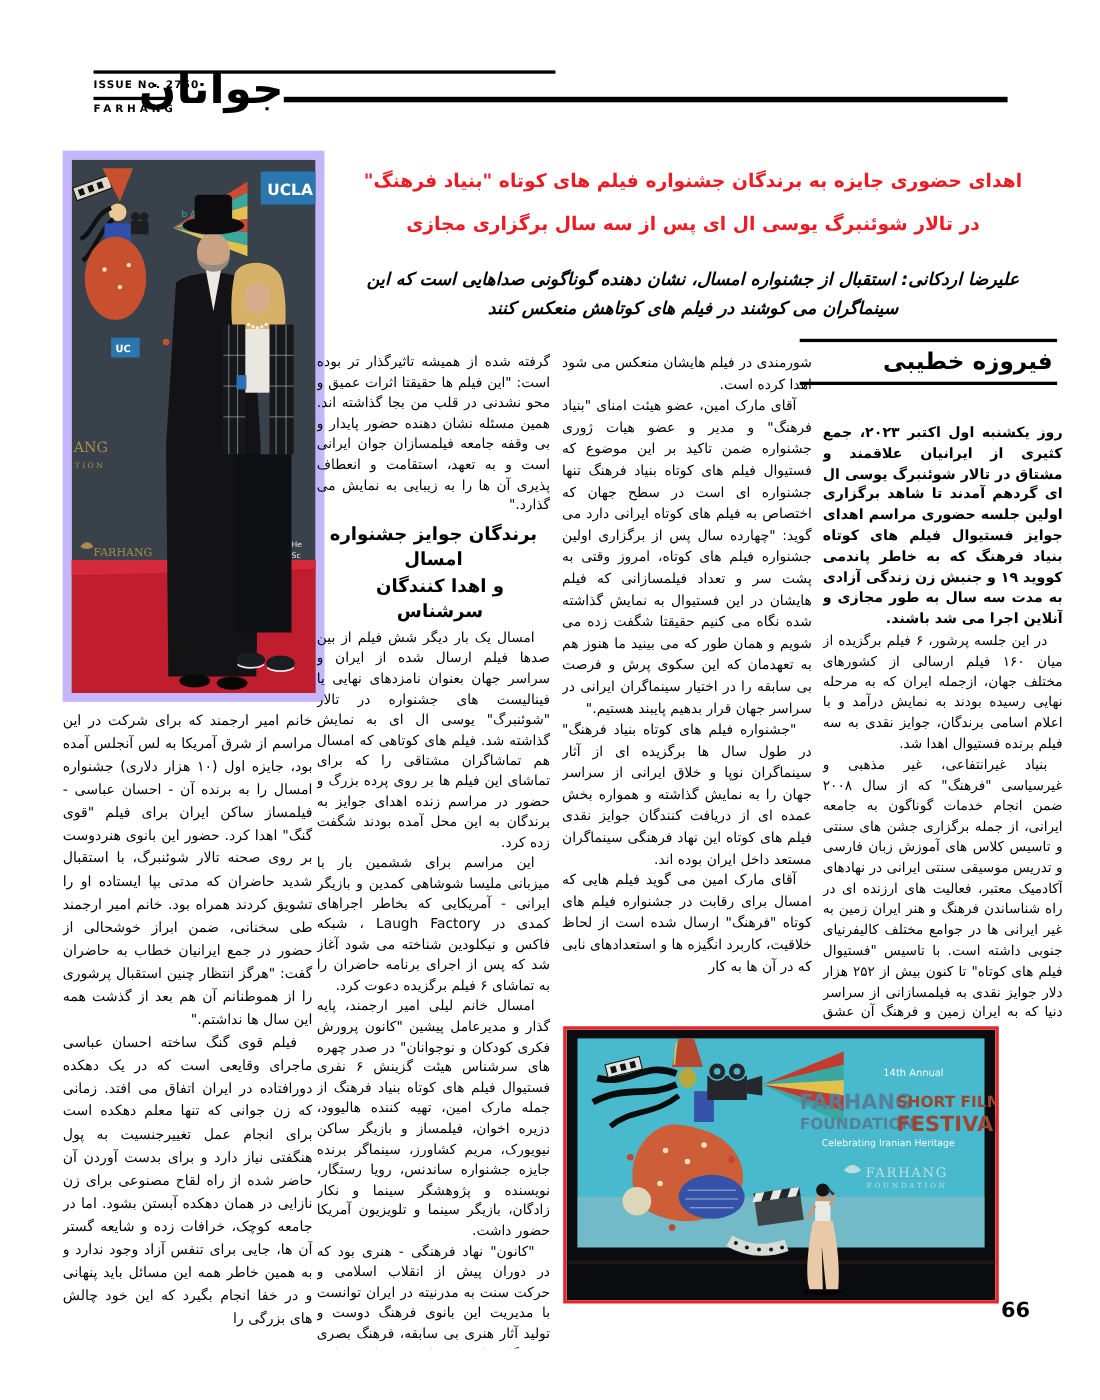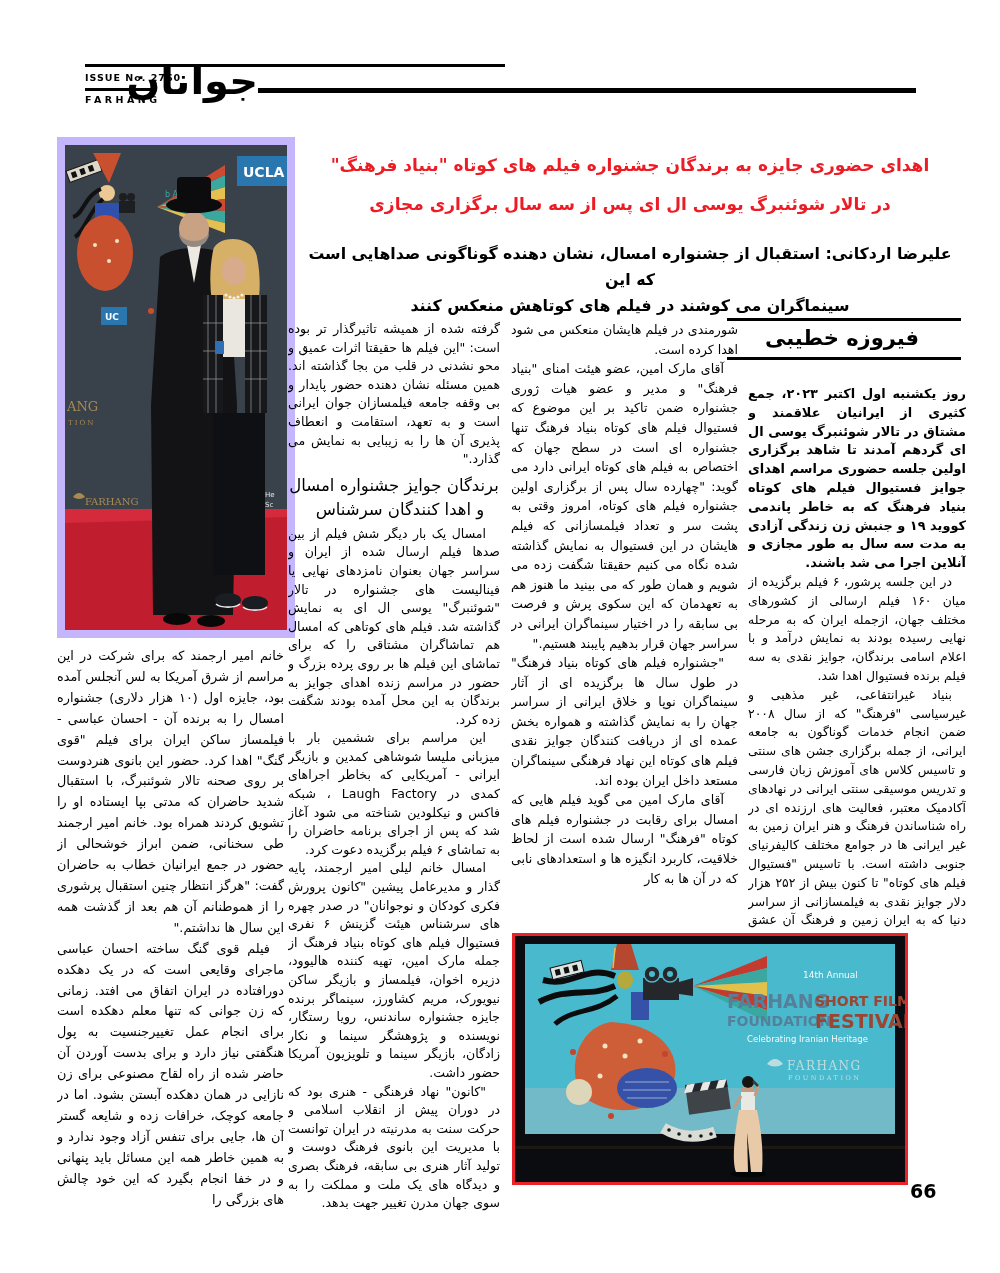--- a/index.html
+++ b/index.html
@@ -13,38 +13,38 @@
   .issue-label { position:absolute; left:85px; top:72px; font-size:9.5px; font-weight:bold; letter-spacing:1px; }
   .issue-rule  { position:absolute; left:85px; top:88px; width:70px; height:2.5px; background:#000; }
   .javanan-label { position:absolute; left:85px; top:94px; font-size:9.5px; font-weight:bold; letter-spacing:3.5px; }
   .logo-fa { position:absolute; left:158px; top:58px; width:100px; font-size:40px; font-weight:900;
              direction:rtl; text-align:center; transform:scaleY(0.95); letter-spacing:-2px; }
 
   
   .headline { position:absolute; left:292px; top:146px; width:676px; direction:rtl; text-align:center;
               color:#ed1c24; font-weight:bold; font-size:17px; line-height:39px; }
   .subheadline { position:absolute; left:297px; top:241px; width:666px; direction:rtl; text-align:center;
-                 font-weight:bold; font-size:15.8px; line-height:26px; }
-
-  
-  .byline-box { position:absolute; left:727px; top:318px; width:230px;
+                 font-weight:bold; font-size:15.8px; line-height:26px;font-style:italic; }
+
+  
+  .byline-box { position:absolute; left:727px; top:308px; width:230px;
                 border-top:3.5px solid #000; border-bottom:3.5px solid #000;
-                padding:5px 4px 7px 0; direction:rtl; text-align:center;
+                padding:5px 4px 7px 0; direction:rtl; text-align:right;
                 font-weight:bold; font-size:21px; }
 
   
   .col { position:absolute; direction:rtl; text-align:justify; overflow:hidden; }
   .col p { margin:0; }
   .col > * + p { text-indent:14px; }
   .col-a { left:748px; top:385px; width:218px; height:546px; font-size:12.4px; line-height:18.8px; }
   .col-a .lead { font-weight:bold; font-size:12.9px; }
   .col-b { left:511px; top:320px; width:227px; height:611px; font-size:12.6px; line-height:19.6px; }
   .col-c { left:288px; top:320px; width:212px; height:906px; font-size:12.5px; line-height:18.6px; }
   .col-d { left:57px;  top:646px; width:227px; height:588px; font-size:12.8px; line-height:20.9px; }
-  .section-subhead { font-weight:normal; font-size:16.5px; line-height:23px; text-align:center;
+  .section-subhead { font-weight:bold; font-size:16.5px; line-height:23px; text-align:center;
                      text-indent:0; margin:5px 0 1px; }
   .section-subhead.second { margin:0 0 4px;padding-left:12px; }
 
   
   .photo { position:absolute; margin:0; padding:0; line-height:0; }
   .photo-top { left:57px; top:137px; border:8px solid #c4b5fd; }
   .photo-bottom { left:512px; top:933px; border:3px solid #e8232a;text-align:right; }
 
   .page-number { position:absolute; left:910px; top:1180px; font-size:19px; font-weight:bold;
                  font-family:"DejaVu Sans", sans-serif; }

